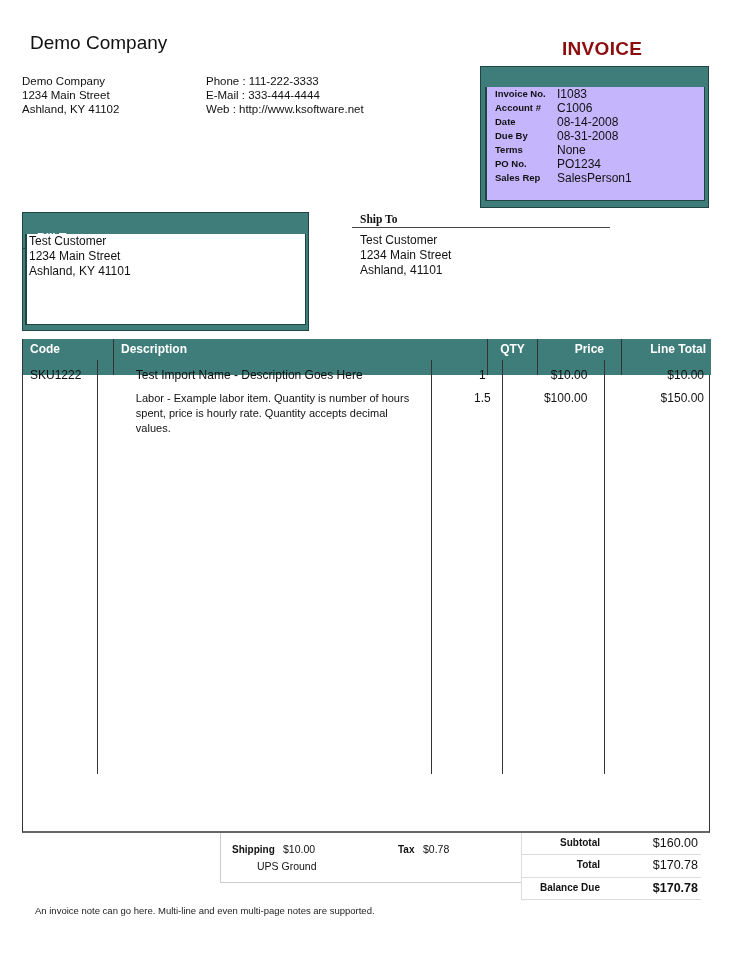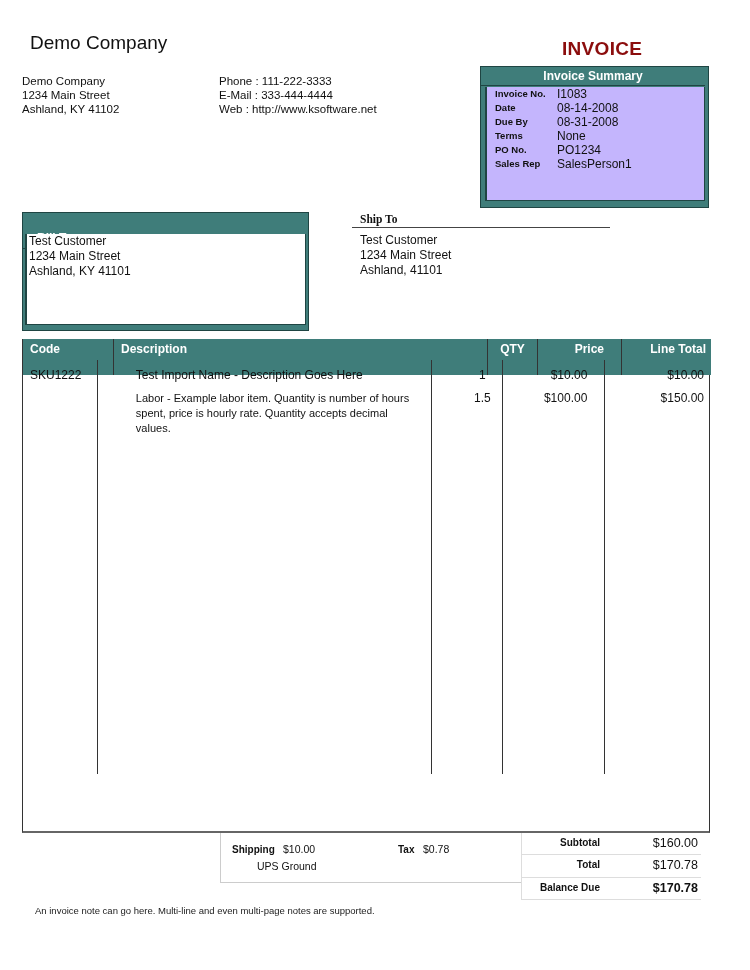--- a/index.html
+++ b/index.html
@@ -2,21 +2,21 @@
 <html><head>
 <meta charset="utf-8">
 <style>
   * { box-sizing: border-box; margin: 0; padding: 0; }
   html, body { width: 750px; height: 970px; background: #ffffff; overflow: hidden; }
   body { position: relative; font-family: "Liberation Sans", sans-serif; color: #111; font-size: 11.5px; }
   .abs { position: absolute; }
 
   .company-title { left: 30px; top: 32px; font-size: 19px; color: #111; }
   .company-addr { left: 22px; top: 74px; line-height: 14px; font-size: 11.5px; }
-  .company-contact { left: 219px; top: 74px; line-height: 14px; font-size: 11.5px; }
+  .company-contact { left: 206px; top: 74px; line-height: 14px; font-size: 11.5px; }
 
   .invoice-title { left: 562px; top: 38px; font-size: 19px; font-weight: bold; color: #8b0d0d; letter-spacing: 0.3px; }
 
   .summary-box { left: 480px; top: 66px; width: 229px; height: 142px; background: #3f7d7a; border: 1px solid #1f4543; }
   .summary-head { position: absolute; left: 0; top: 0; width: 224px; height: 19px; color: #fff; font-weight: bold; font-size: 12px; text-align: center; line-height: 18px; border-bottom: 1px solid #1f4543; }
   .summary-inner { position: absolute; left: 4px; top: 20px; width: 220px; height: 114px; background: #c4b5fd; border-left: 2px solid #1f4543; border-right: 1px solid #1f4543; border-bottom: 1px solid #1f4543; }
   .summary-row { display: flex; height: 14px; line-height: 14px; }
   .summary-row .lbl { width: 70px; padding-left: 8px; font-weight: bold; font-size: 9.5px; }
   .summary-row .val { font-size: 12px; }
 
@@ -70,25 +70,28 @@
 </div>
 <div class="abs company-contact">
   <div>Phone : 111-222-3333</div>
   <div>E-Mail : 333-444-4444</div>
   <div>Web : http://www.ksoftware.net</div>
 </div>
 
 <div class="abs invoice-title">INVOICE</div>
 
 <div class="abs summary-box">
-  <div class="summary-head">Invoice Summary</div>
   <div class="summary-inner">
     <div class="summary-row">
         <span class="lbl">Invoice No.</span>
         <span class="val">I1083</span>
+      </div>
+    <div class="summary-row">
+        <span class="lbl">Account #</span>
+        <span class="val">C1006</span>
       </div>
     <div class="summary-row">
         <span class="lbl">Date</span>
         <span class="val">08-14-2008</span>
       </div>
     <div class="summary-row">
         <span class="lbl">Due By</span>
         <span class="val">08-31-2008</span>
       </div>
     <div class="summary-row">

